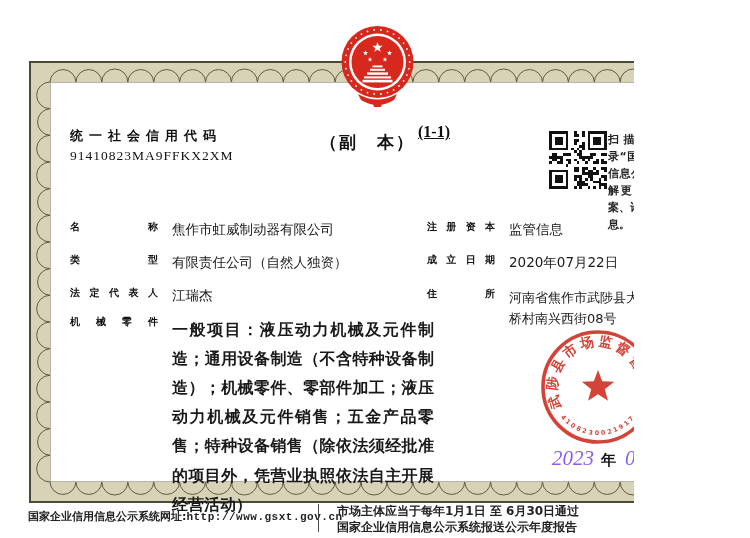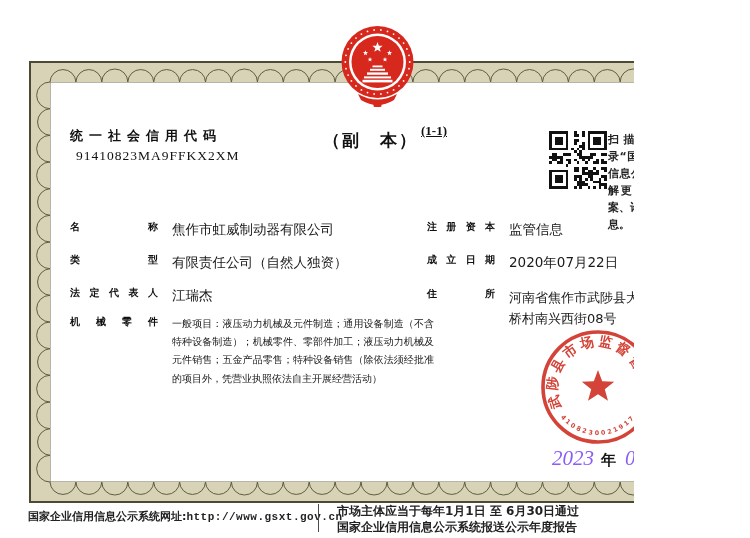--- a/index.html
+++ b/index.html
@@ -5,43 +5,43 @@
   html,body{margin:0;padding:0;background:#fff;}
   .page{position:relative;width:634px;height:538px;background:#fff;overflow:hidden;
         font-family:"DejaVu Sans","Liberation Sans",sans-serif;color:#1c1c1c;}
   .abs{position:absolute;}
   svg{display:block;}
 
   
   .credit{left:70px;top:127px;}
   .credit-label{font-size:13px;font-weight:bold;letter-spacing:6px;color:#111;}
   .credit-code{font-family:"Liberation Serif","DejaVu Serif",serif;font-size:13.5px;
-               letter-spacing:1px;margin-top:3px;margin-left:6px;color:#111;}
+               letter-spacing:1px;margin-top:3px;margin-left:0;color:#111;}
 
   .titlebox{left:252px;top:118px;width:266px;text-align:center;}
   .doc-title{font-size:45px;font-weight:bold;letter-spacing:15px;padding-left:15px;
              background:linear-gradient(180deg,#a81f14 0%,#d4441a 40%,#ef8c1c 78%,#f7a928 100%);
              -webkit-background-clip:text;background-clip:text;color:transparent;
              text-shadow:0 0 1px rgba(120,30,0,.25);}
   .doc-sub{margin-top:9px;font-size:17px;font-weight:bold;color:#111;letter-spacing:2px;}
-  .doc-sub sup{font-family:"Liberation Serif",serif;font-size:13px;font-weight:bold;
+  .doc-sub sup{font-family:"Liberation Serif",serif;font-size:16px;font-weight:bold;
                position:relative;top:-4px;margin-left:3px;letter-spacing:0;text-decoration:underline;}
 
   .qrblock{left:549px;top:131px;display:flex;gap:1px;}
   .qrblock svg{width:58px;height:58px;}
   .qr-caption{width:88px;font-size:11px;line-height:1.55;font-weight:bold;color:#222;
               text-align:justify;}
 
   
   .frow{position:absolute;display:flex;align-items:flex-start;}
   .flabel{display:inline-block;text-align:justify;text-align-last:justify;
           font-weight:bold;font-size:10px;color:#111;flex:none;}
   .lw{width:88px;}  .rw{width:68px;}
   .fvalue{font-size:13.5px;color:#191919;margin-left:14px;line-height:1.45;}
-  .scope{font-size:10px;width:262px;line-height:1.82;text-align:justify;}
+  .scope{font-size:16px;width:262px;line-height:1.82;text-align:justify;font-weight:bold;}
   .addr{width:198px;font-size:13px;line-height:1.65;}
 
   .reg-label{left:478px;top:398px;}
   .dateline{left:552px;top:446px;display:flex;align-items:baseline;font-weight:bold;}
   .dnum{font-family:"Liberation Serif","DejaVu Serif",serif;font-size:21px;font-weight:normal;color:#8b5cf6;font-style:italic;}
   .dchar{font-size:15px;margin:0 9px 0 7px;color:#151515;}
 
   
   .seal{left:532px;top:321px;width:132px;height:132px;opacity:.9;}
   .seal text{font-weight:bold;}

